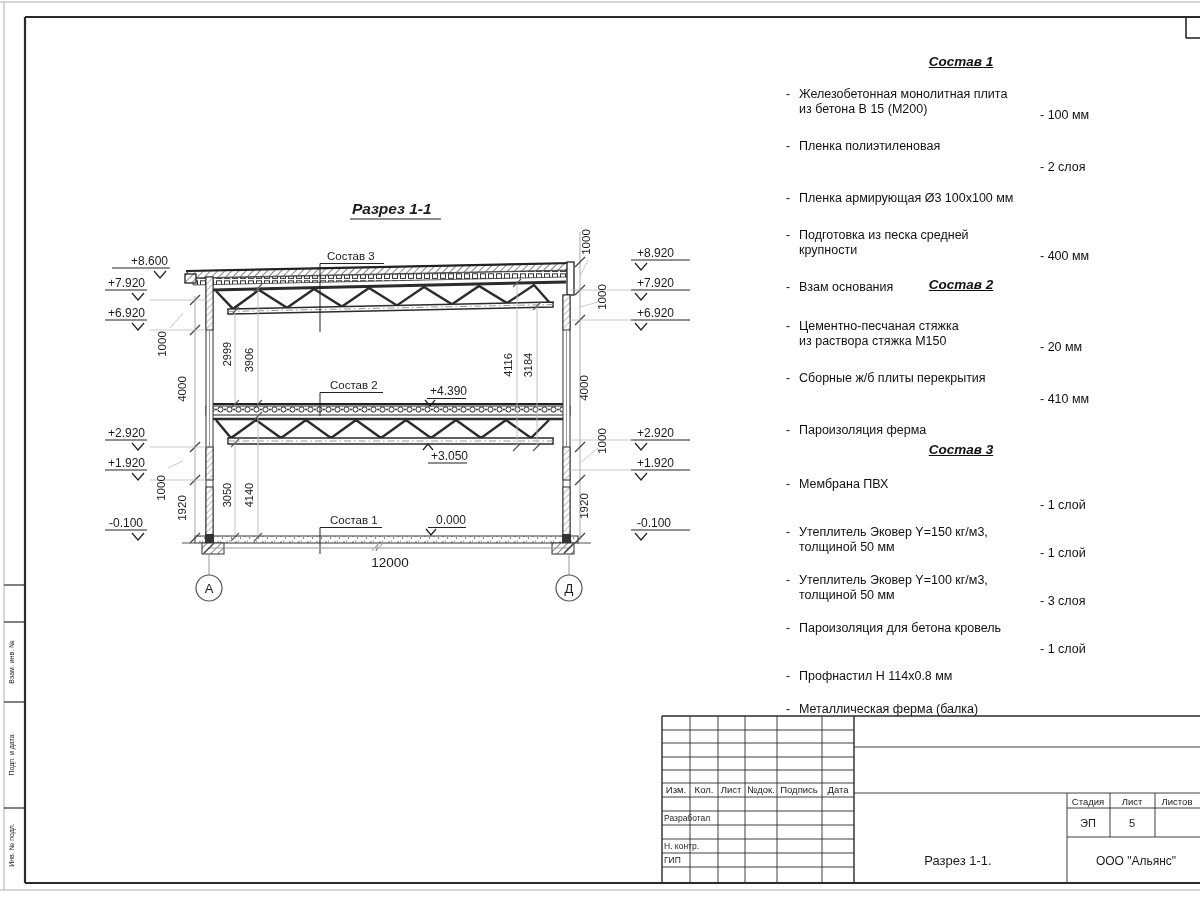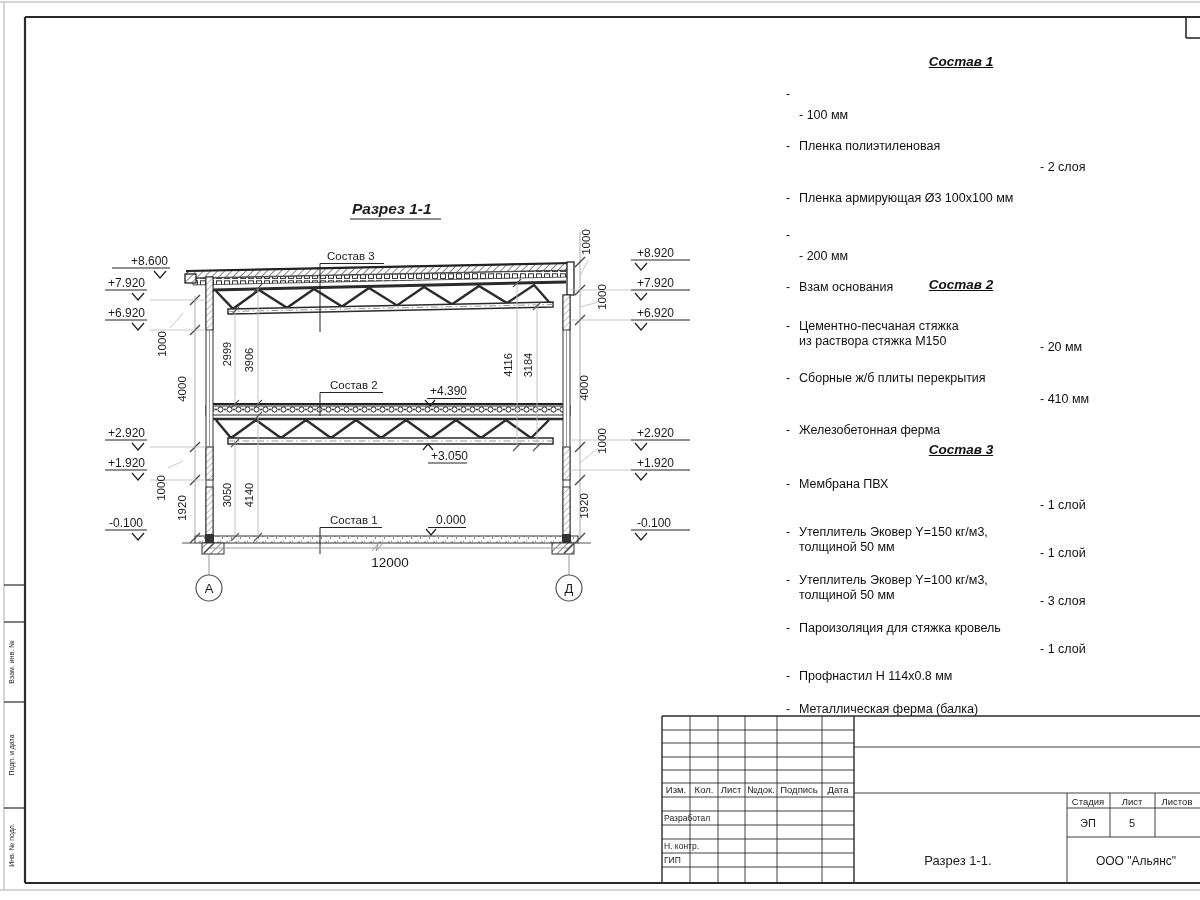--- a/index.html
+++ b/index.html
@@ -387,35 +387,39 @@
     <text text-anchor="middle" x="958" y="865" font-size="13">Разрез  1-1.</text>
     <text text-anchor="middle" x="1136" y="865" font-size="12">ООО "Альянс"</text>
   </g>
 </svg>
 
 <div class="comp s1" style="top:54px;left:786px;">
   <h3>Состав 1</h3>
   <div class="items">
     <div class="item">
           <span class="dash">-</span>
+          <div class="nm">Железобетонная  монолитная плита
+из бетона В 15 (М200)</div>
           <div class="val">- 100 мм</div>
         </div>
     <div class="item">
           <span class="dash">-</span>
           <div class="nm">Пленка полиэтиленовая</div>
           <div class="val">-  2 слоя</div>
         </div>
     <div class="item">
           <span class="dash">-</span>
           <div class="nm">Пленка армирующая Ø3 100х100 мм</div>
           <div class="val"></div>
         </div>
     <div class="item">
           <span class="dash">-</span>
-          <div class="val">- 200 мм</div>
+          <div class="nm">Подготовка из песка средней
+крупности</div>
+          <div class="val">- 400 мм</div>
         </div>
     <div class="item">
           <span class="dash">-</span>
           <div class="nm">Взам основания</div>
           <div class="val"></div>
         </div>
   </div>
 </div>
 
 <div class="comp s2" style="top:277px;left:786px;">
@@ -427,21 +431,21 @@
 из раствора стяжка М150</div>
           <div class="val">- 20 мм</div>
         </div>
     <div class="item">
           <span class="dash">-</span>
           <div class="nm">Сборные ж/б плиты перекрытия</div>
           <div class="val">- 410 мм</div>
         </div>
     <div class="item">
           <span class="dash">-</span>
-          <div class="nm">Железобетонная ферма</div>
+          <div class="nm">Пароизоляция ферма</div>
           <div class="val"></div>
         </div>
   </div>
 </div>
 
 <div class="comp s3" style="top:442px;left:786px;">
   <h3>Состав 3</h3>
   <div class="items">
     <div class="item">
           <span class="dash">-</span>
@@ -455,21 +459,21 @@
           <div class="val">- 1 слой</div>
         </div>
     <div class="item">
           <span class="dash">-</span>
           <div class="nm">Утеплитель Эковер Y=100 кг/м3,
 толщиной 50 мм</div>
           <div class="val">- 3 слоя</div>
         </div>
     <div class="item">
           <span class="dash">-</span>
-          <div class="nm">Пароизоляция для стяжка кровель</div>
+          <div class="nm">Пароизоляция для бетона кровель</div>
           <div class="val">- 1 слой</div>
         </div>
     <div class="item">
           <span class="dash">-</span>
           <div class="nm">Профнастил Н 114х0.8 мм</div>
           <div class="val"></div>
         </div>
     <div class="item">
           <span class="dash">-</span>
           <div class="nm">Металлическая ферма (балка)</div>

